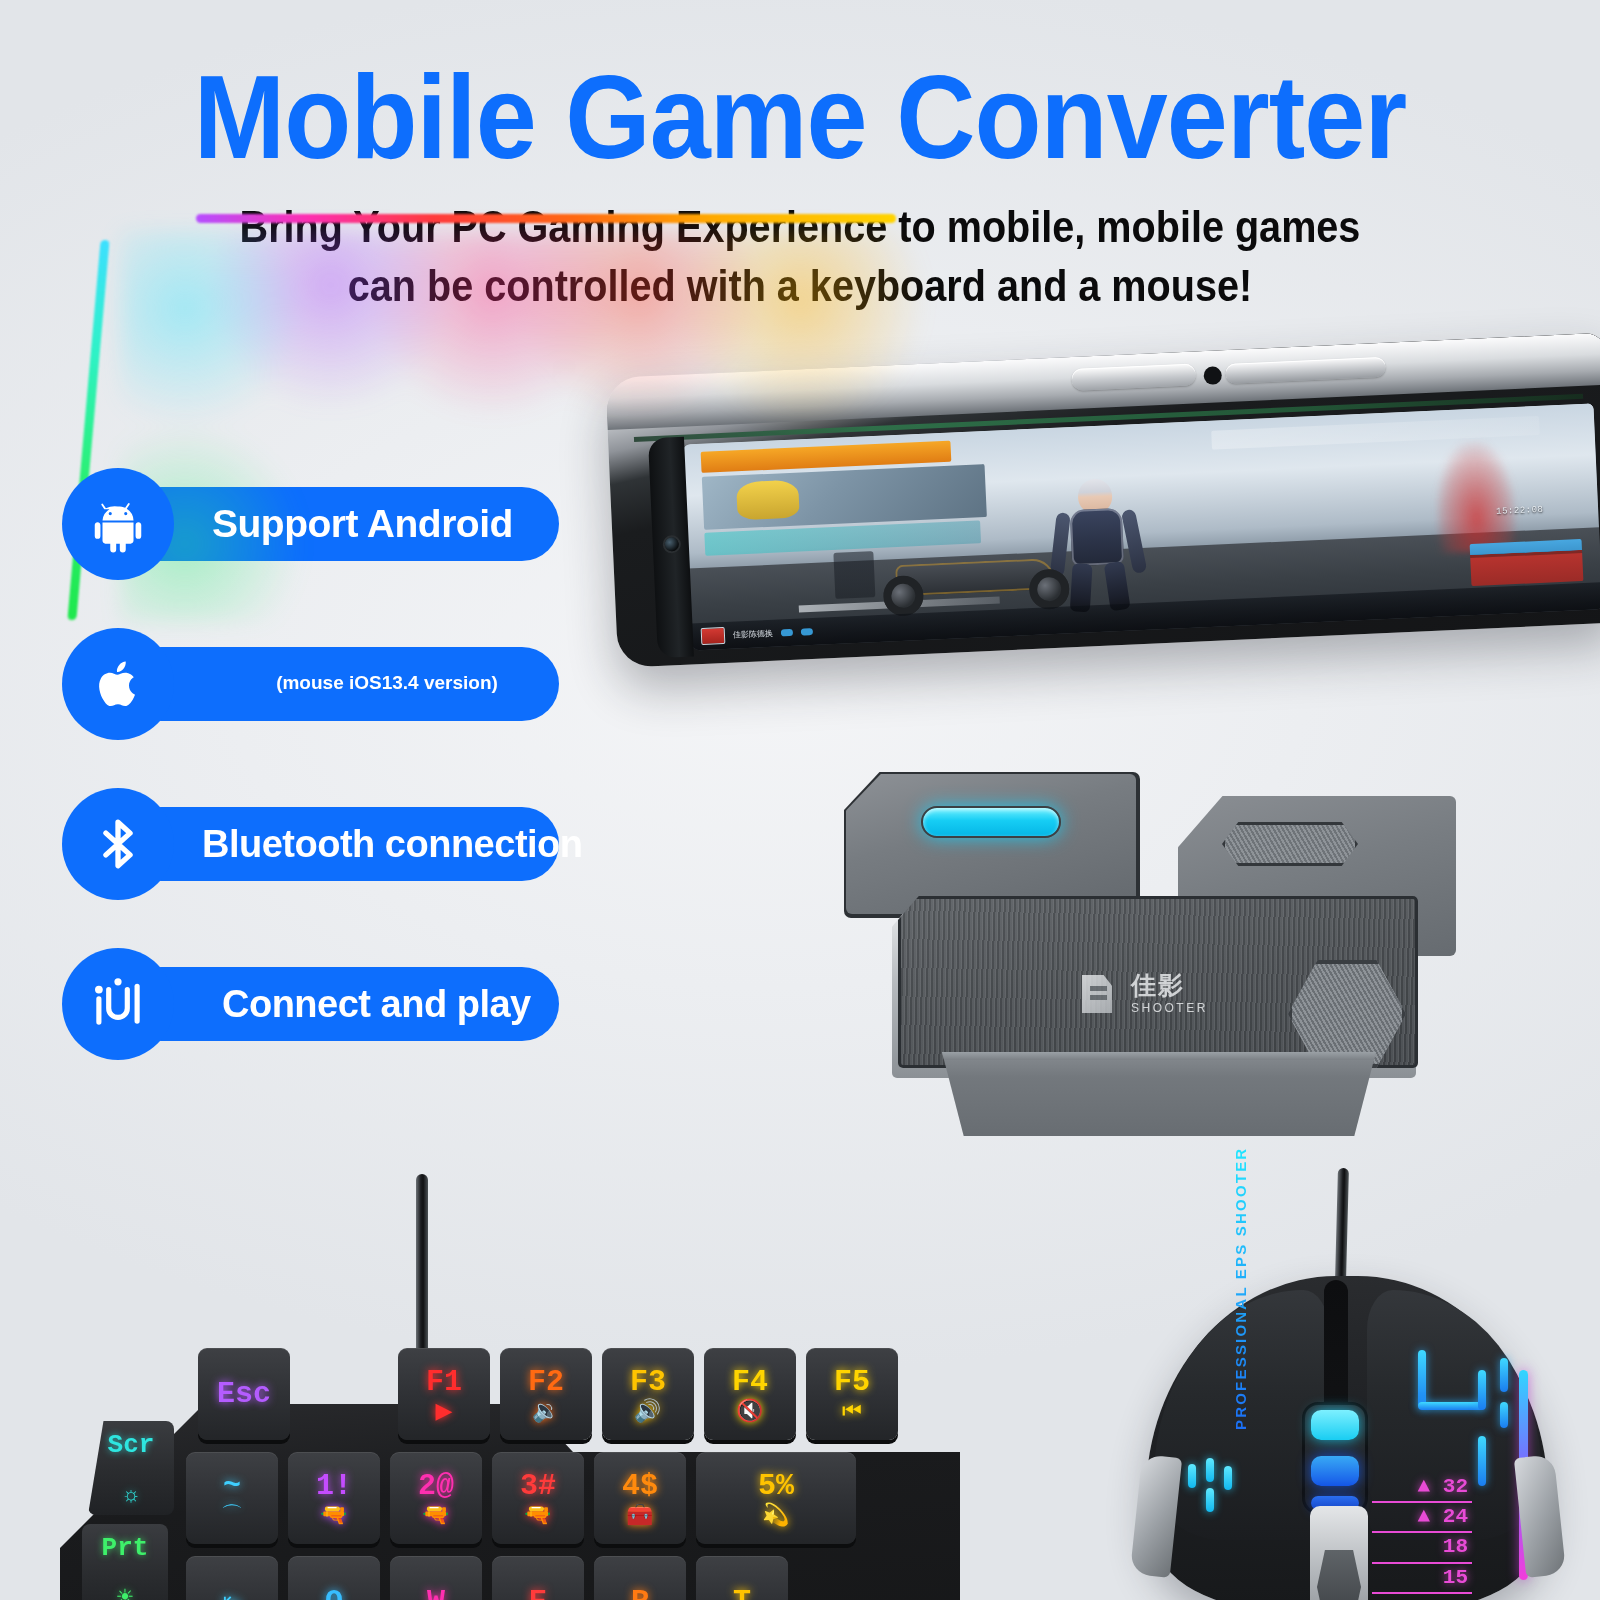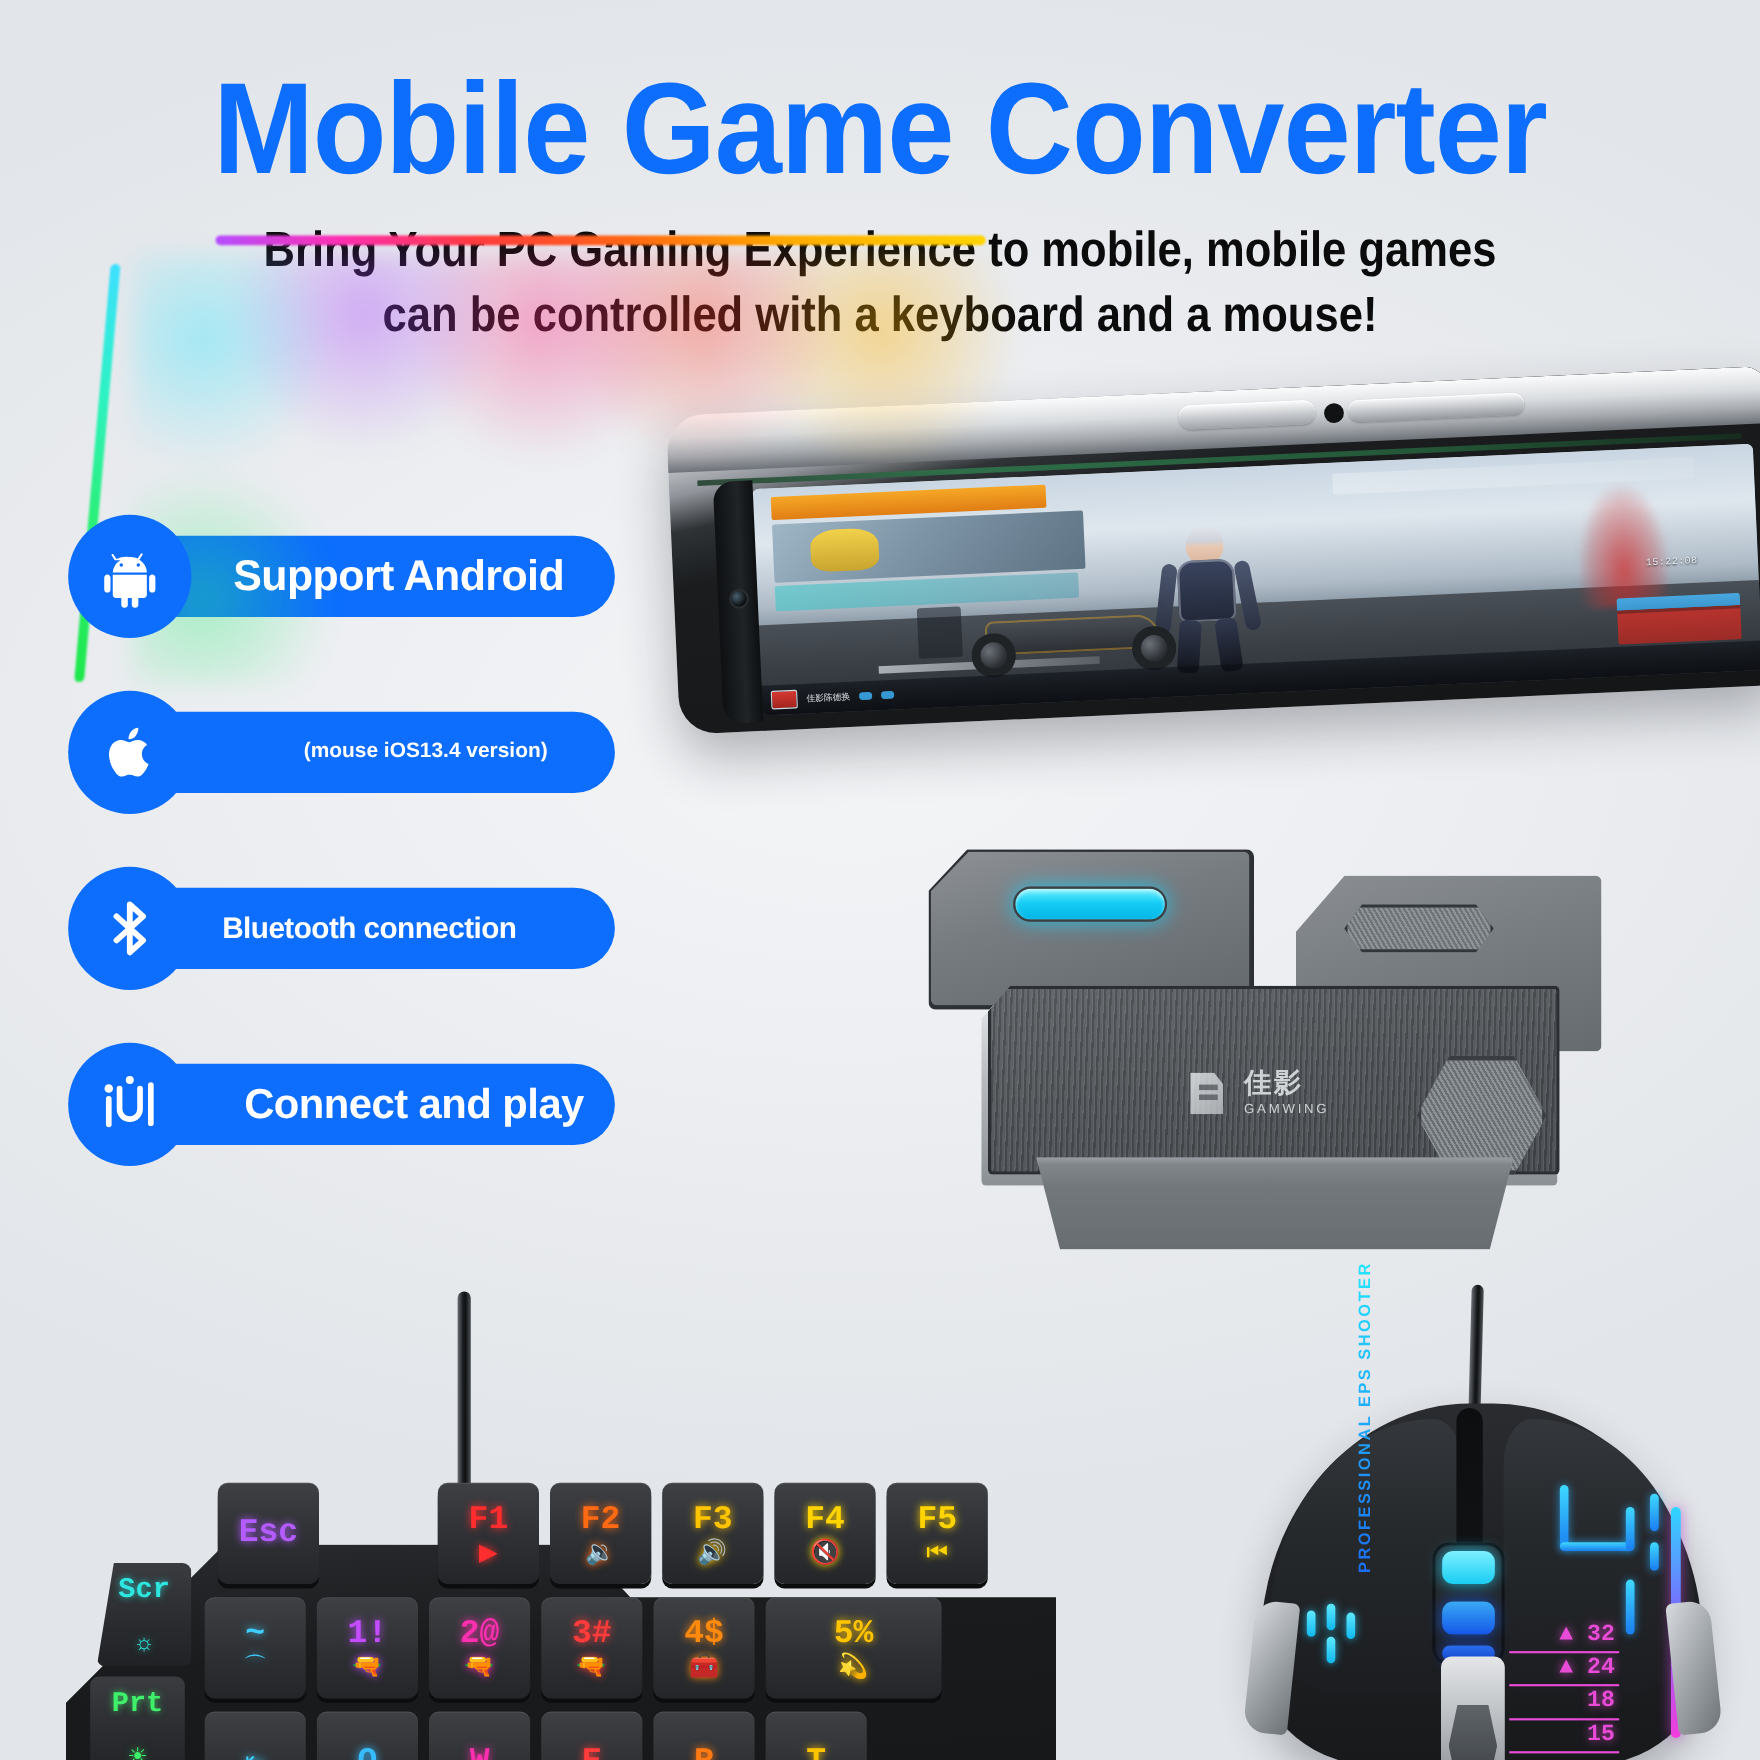--- a/index.html
+++ b/index.html
@@ -39,21 +39,21 @@
   }
   .badge .label{
     position:absolute; left:150px; top:19px; height:74px; width:350px;
     display:flex; flex-direction:column; align-items:center; justify-content:center;
     color:#fff; z-index:3; pointer-events:none;
   }
   .badge .label .main{ font-size:40px; font-weight:bold; letter-spacing:-0.5px; white-space:nowrap; }
   .badge .label .sub{ font-size:19px; font-weight:bold; margin-top:-2px; white-space:nowrap; }
   .badge.ios .label .main{ font-size:41px; }
   .badge.bt .label{ left:140px; width:370px; align-items:flex-start; }
-  .badge.bt .label .main{ font-size:27px; }
+  .badge.bt .label .main{ font-size:38px; }
   .badge.cp .label{ left:160px; width:350px; align-items:flex-start; }
   .badge.cp .label .main{ font-size:38px; }
   .badge.and .label{ left:150px; width:350px; align-items:flex-start; }
   .badge.and .label .main{ font-size:39px; }
 
   
   .phone{
     position:absolute; left:612px; top:378px; width:1000px; height:300px;
     transform:rotate(-2.6deg); transform-origin:left center;
   }
@@ -590,21 +590,21 @@
     <div class="cv-led"></div>
     <div class="cv-right"></div>
     <div class="cv-vent1"></div>
     <div class="cv-chrome"></div>
     <div class="cv-main"></div>
     <div class="cv-vent2"></div>
     <div class="cv-logo">
       <div class="mark"></div>
       <div class="txt">
         <div class="cn">佳影</div>
-        <div class="en">GAMWING</div>
+        <div class="en">SHOOTER</div>
       </div>
     </div>
     <div class="cv-front"></div>
   </div>
 
   <div class="keyboard">
     <div class="kb-cable"></div>
     <div class="kb-boot"></div>
     <div class="kb-body"></div>
   </div>

